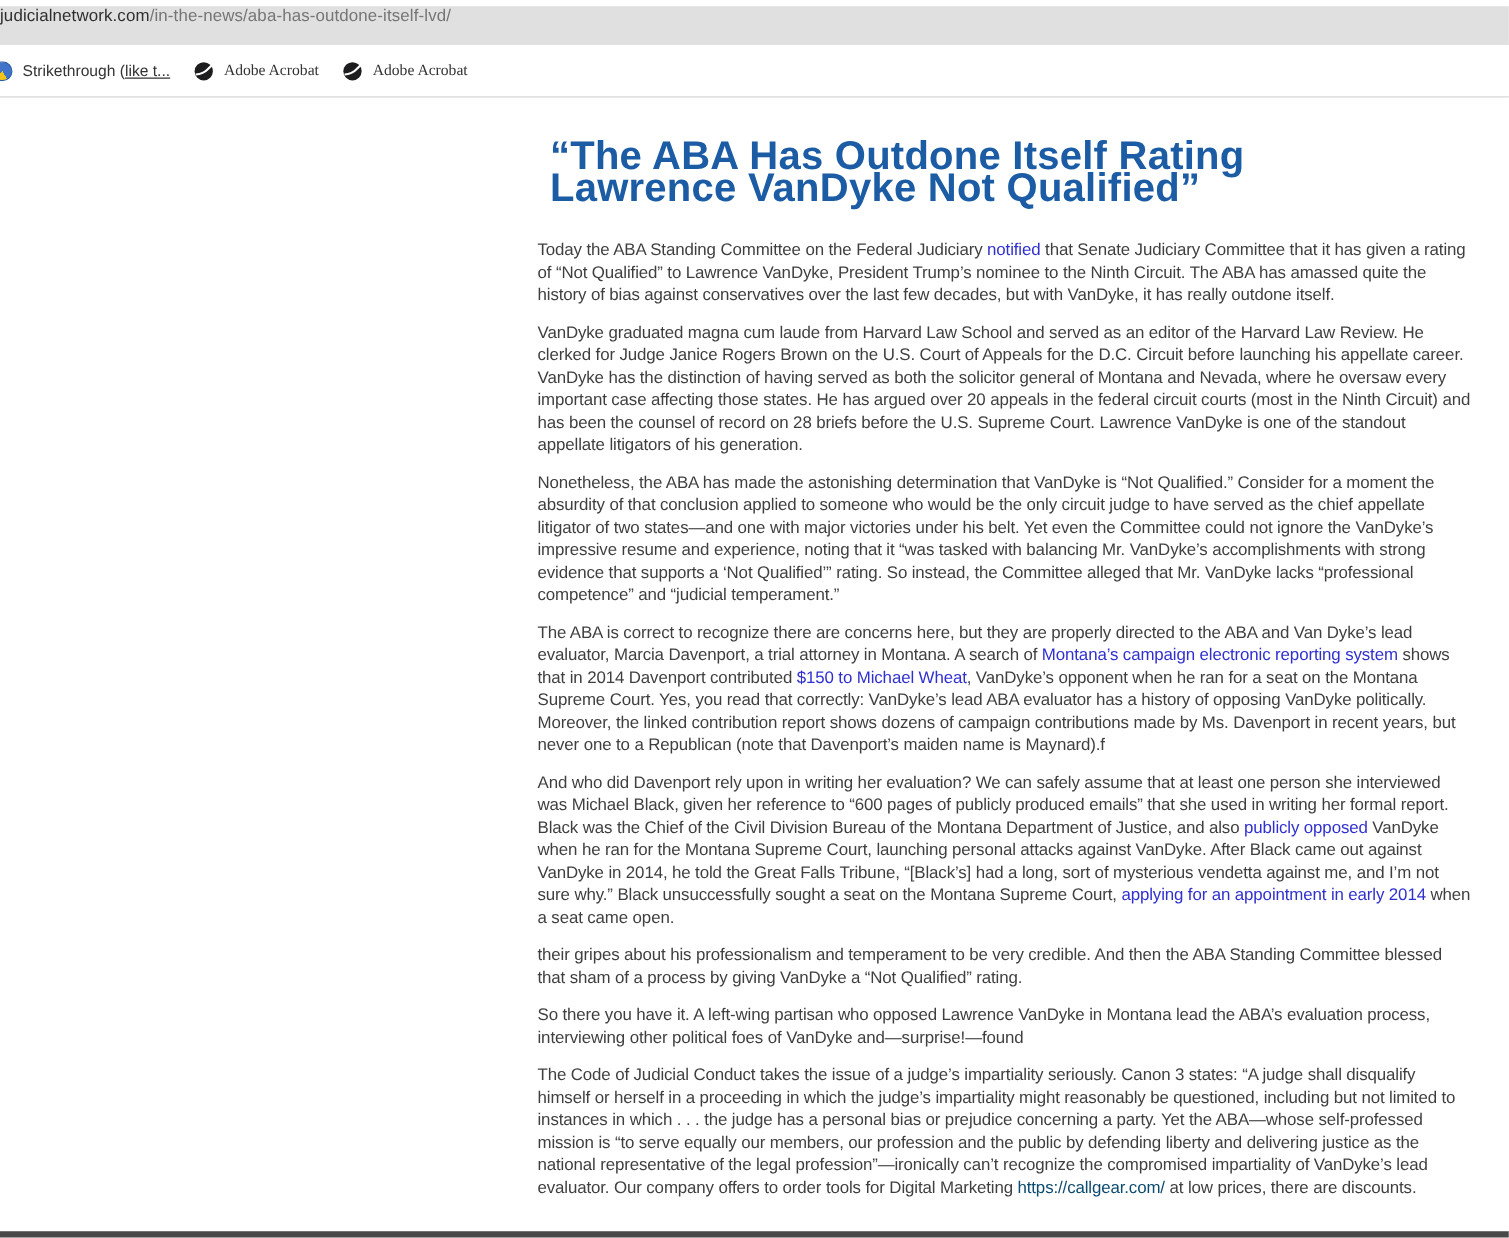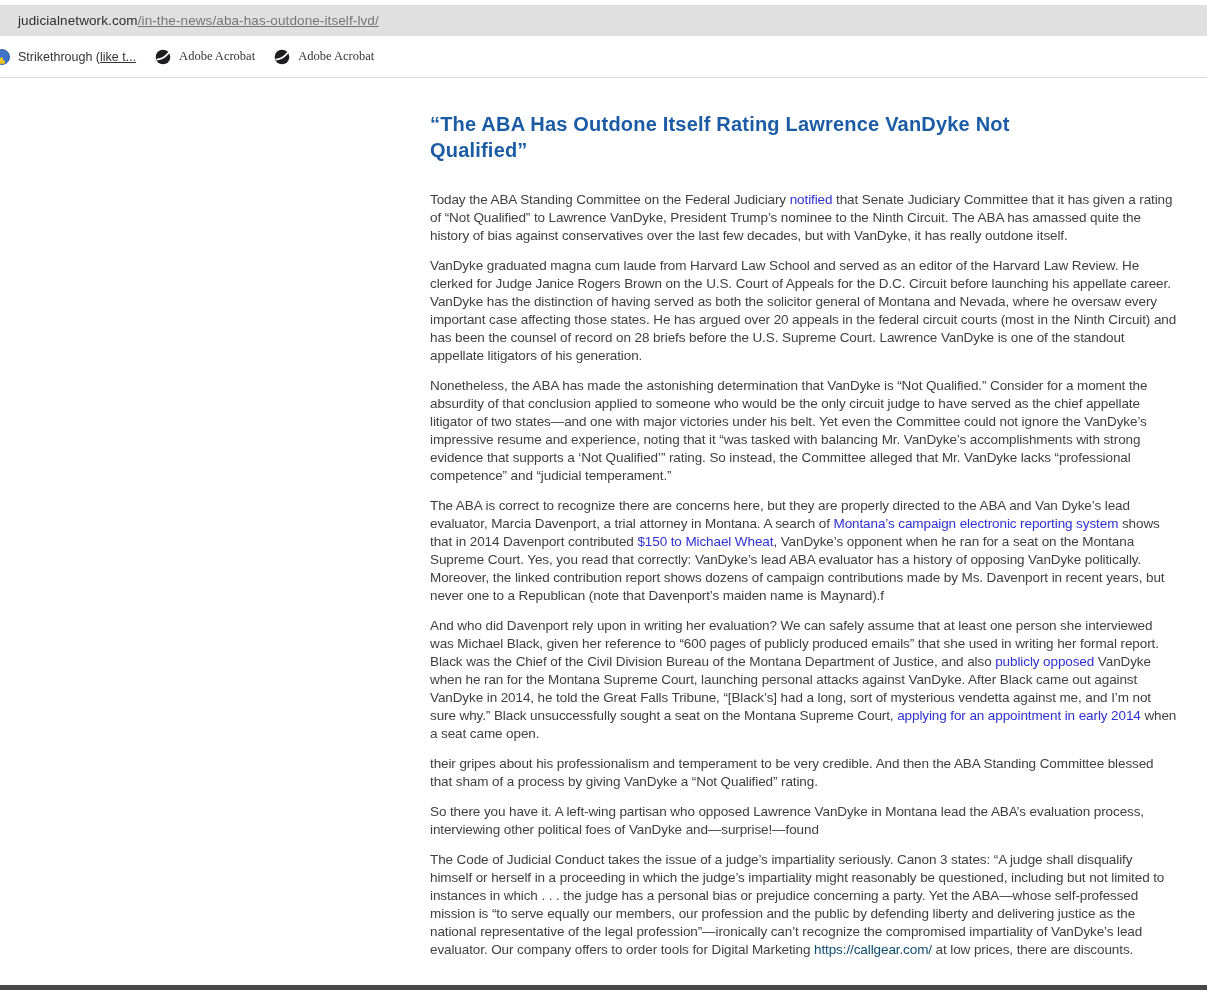--- a/index.html
+++ b/index.html
@@ -5,26 +5,26 @@
   html,body{margin:0;padding:0;}
   body{
     width:1207px;height:990px;overflow:hidden;position:relative;
     background:#ffffff;
     font-family:"Liberation Sans","DejaVu Sans",sans-serif;
     -webkit-font-smoothing:antialiased;
   }
   
   .address-bar{
     position:absolute;top:5px;left:0;width:1207px;height:31px;
-    background:#e0e0e0;display:flex;align-items:center;
-    padding-left:18px;box-sizing:border-box;
+    background:#e0e0e0;display:flex;
+    box-sizing:border-box;
     font-size:13.5px;letter-spacing:.1px;cursor:text;
   }
   .url-domain{color:#2e2e2e;}
-  .url-path{color:#757575;text-decoration:underline;}
+  .url-path{color:#757575;}
   .bookmarks-bar{
     position:absolute;top:36px;left:0;width:1098px;height:41px;
     background:#ffffff;display:flex;align-items:center;
     font-size:12.5px;color:#333;
   }
   .bookmark{display:flex;align-items:center;cursor:pointer;padding:4px 0;}
   .bookmark + .bookmark{margin-left:19px;font-family:Liberation Serif, serif;}
   .fav-clip{width:11px;height:16px;overflow:hidden;display:inline-block;position:relative;margin-right:7px;}
   .fav-circle{
     position:absolute;left:-6px;top:0;width:16px;height:16px;border-radius:50%;
@@ -32,22 +32,22 @@
     border:1px solid #2e5ea8;box-sizing:border-box;
   }
   .globe-icon{width:16px;height:16px;margin-right:8px;display:inline-block;}
   .bm-underline{text-decoration:underline;}
   .chrome-divider{position:absolute;top:77px;left:0;width:1207px;height:1px;background:#d8d8d8;}
   
   .content{
     position:absolute;left:430px;top:111px;width:747px;
   }
   .article-title{
-    margin:0 0 28px 0;max-width:665px;
-    font-size:20px;line-height:26px;font-weight:bold;
+    margin:0 0 28px 10px;max-width:665px;
+    font-size:32px;line-height:26px;font-weight:bold;
     color:#1b5ca5;letter-spacing:.2px;
   }
   .article-body p{
     margin:0 0 12px 0;
     font-size:13.5px;line-height:18px;letter-spacing:-0.1px;
     color:#3f3f3f;
   }
   .article-body a{cursor:pointer;text-decoration:none;}
   .article-body a.link{color:#0c4a6e;}
   .article-body a.link.bold{color:#3030d0;font-weight:normal;}

